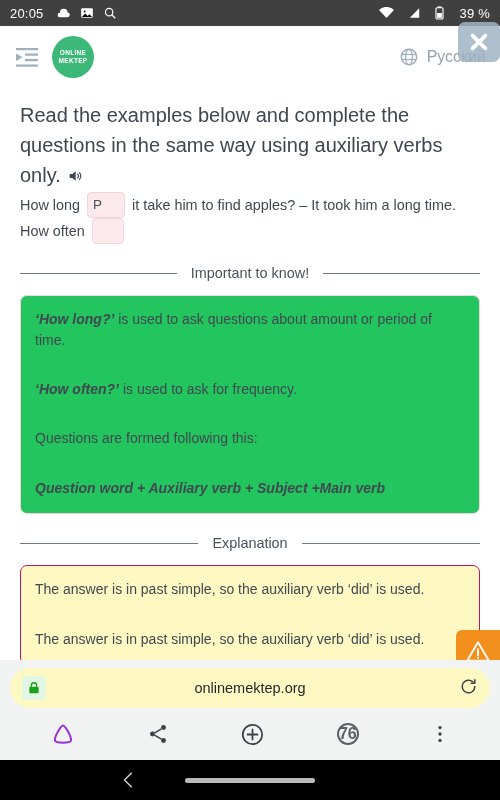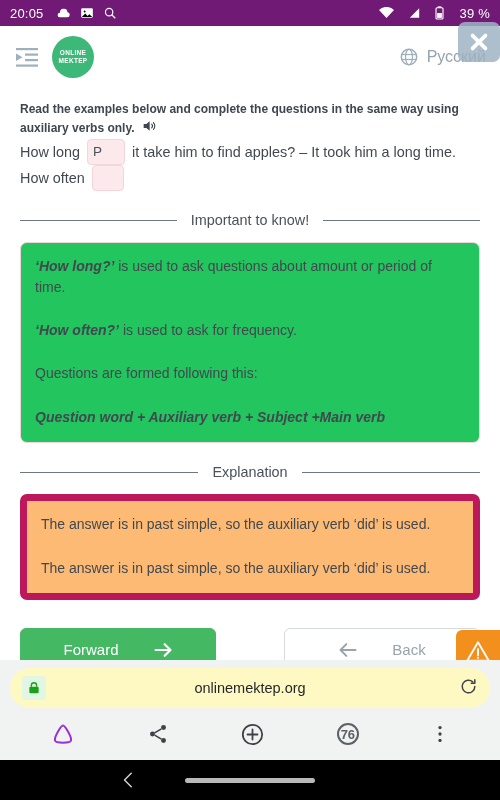--- a/index.html
+++ b/index.html
@@ -6,21 +6,21 @@
   html, body {
     width: 500px; height: 800px;
     font-family: "Liberation Sans", sans-serif;
     background: #ffffff;
     overflow: hidden;
   }
   .phone { position: relative; width: 500px; height: 800px; background:#fff; }
 
   
   .statusbar{
-    height: 26px; background:#701a75; color:#fff;
+    height: 26px; background:#404040; color:#fff;
     display:flex; align-items:center; padding: 0 10px;
     font-size: 13px; letter-spacing:.2px;
   }
   .sb-time{ font-size:13px; margin-right:12px; }
   .sb-icons-left{ display:flex; align-items:center; gap:9px; }
   .sb-spacer{ flex:1 1 auto; }
   .sb-icons-right{ display:flex; align-items:center; gap:14px; }
   .sb-batt-text{ font-size:13px; margin-left:2px; }
   .ic{ display:inline-block; line-height:0; }
 
@@ -46,21 +46,21 @@
   .close-chip{
     position:absolute; right:0; top:-4px;
     width:42px; height:40px; border-radius:7px;
     background:#9fb3c4; opacity:.85;
     display:flex; align-items:center; justify-content:center;
   }
 
   
   .content{ padding: 12px 20px 0 20px; }
   .task-title{
-    font-size: 12px; font-weight:700; color:#3f4650; line-height:1.5;
+    font-size: 20px; font-weight:400; color:#3f4650; line-height:1.5;
   }
   .audio-icon{ display:inline-block; vertical-align:-2px; margin-left:6px; }
 
   .qline{
     font-size: 14.4px; color:#41484f; line-height:1.45;
     display:flex; align-items:center; flex-wrap:nowrap; white-space:nowrap;
   }
   .blank{
     display:inline-flex; align-items:center;
     height: 26px; margin: 0 7px;
@@ -79,23 +79,23 @@
   .divider .dtext{
     color:#4a515a; font-size:14.4px; text-align:center; line-height:1.35;
     max-width:150px;
   }
 
   
   .box{
     border-radius:7px; padding: 13px 14px 15px 14px;
     font-size: 14px; color:#41484f; line-height:1.45;
   }
-  .box p + p { margin-top: 23px; }
+  .box p + p { margin-top: 29px; }
   .box.pink{ background:#22c55e; border:1px solid #f0d6dc; }
-  .box.yellow{ background:#fdba74; border:7px solid #be185d; }
+  .box.yellow{ background:#fef9c3; border:1px solid #be185d; }
   .bi{ font-weight:700; font-style:italic; }
 
   
   .btnrow{
     display:flex; gap:0; justify-content:space-between;
     margin-top: 28px; padding: 0 0 0 0;
   }
   .btn{
     height:44px; border-radius:6px; display:flex; align-items:center;
     justify-content:center; gap:34px; font-size:15px; cursor:pointer;
@@ -132,21 +132,21 @@
     font-size:14.5px; color:#24282c; pointer-events:none;
   }
   .reload{ margin-left:auto; }
   .toolbar{
     height:44px; display:flex; align-items:center; justify-content:space-around;
     padding: 0 14px 4px 14px;
   }
   .tabcount{
     width:22px; height:22px; border:2px solid #5c6166; border-radius:11px;
     display:flex; align-items:center; justify-content:center;
-    font-size:13px; color:#5c6166; font-weight:600;
+    font-size:16px; color:#5c6166; font-weight:600;
   }
 
   
   .navbar{
     position:absolute; left:0; right:0; bottom:0; height:40px;
     background:#000; display:flex; align-items:center;
   }
   .nav-back{ position:absolute; left:120px; }
   .nav-pill{
     position:absolute; left:185px; width:130px; height:5px;

